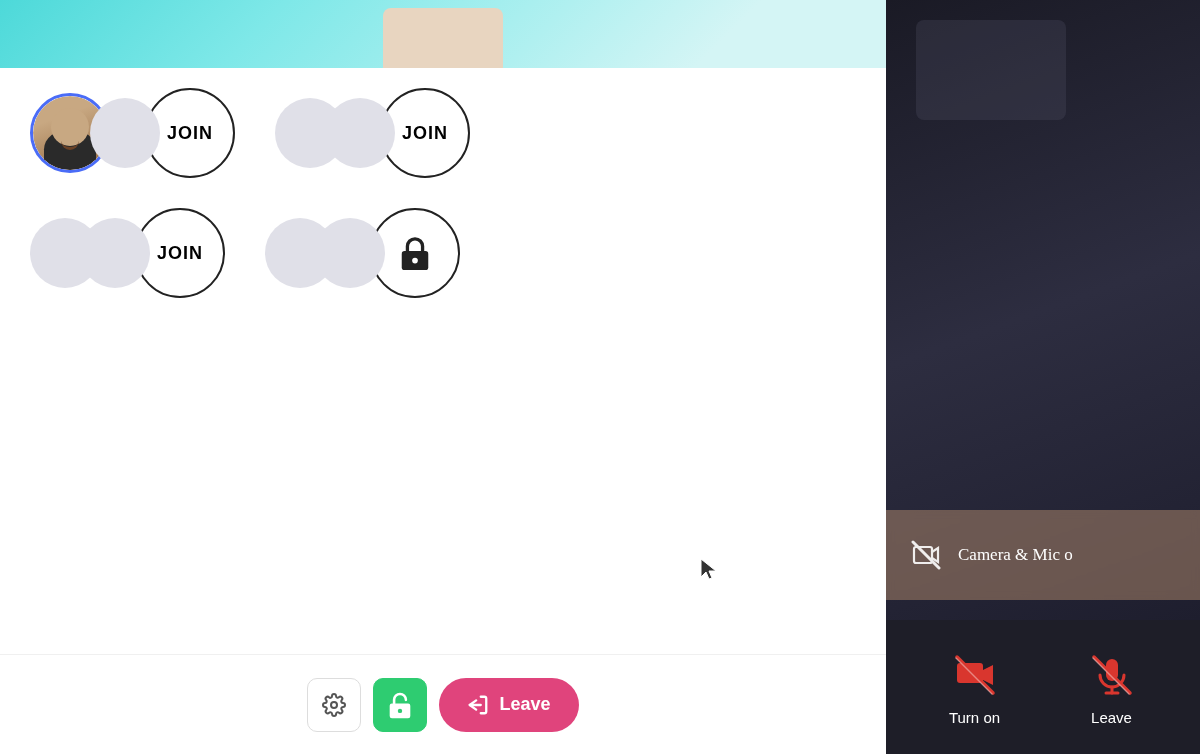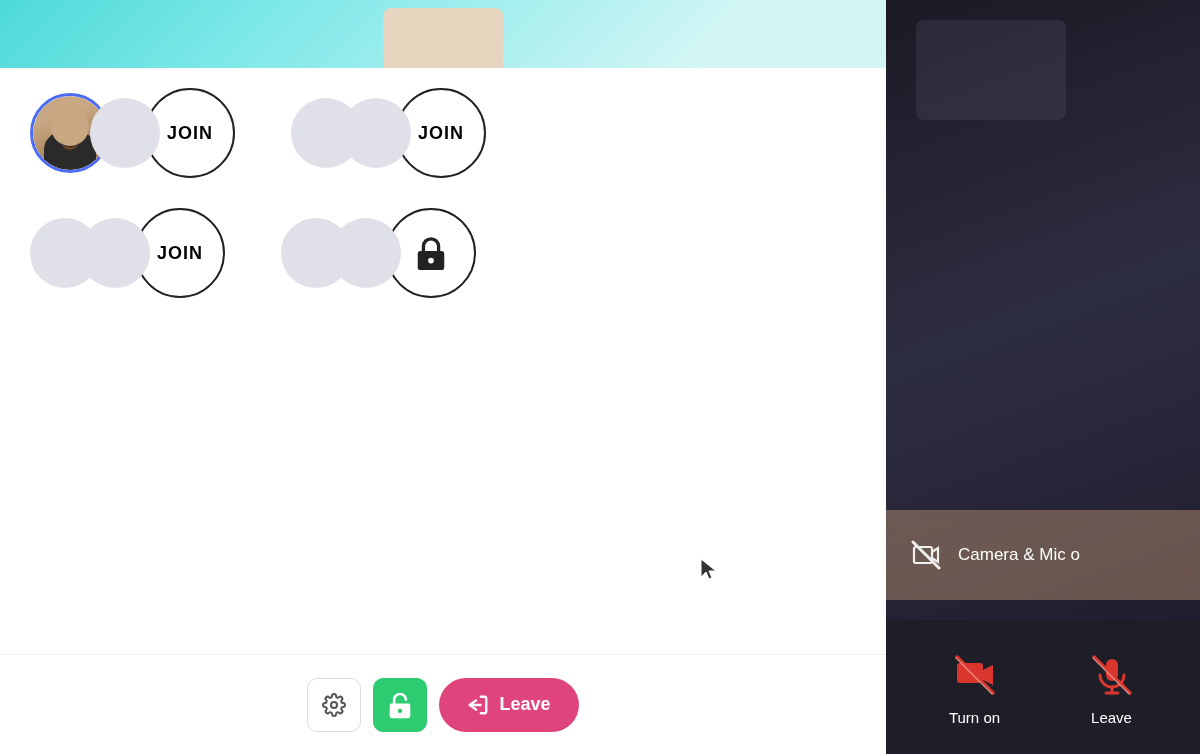--- a/index.html
+++ b/index.html
@@ -57,21 +57,21 @@
     .rooms-area {
       flex: 1;
       padding: 20px 30px;
       display: flex;
       flex-direction: column;
       gap: 30px;
     }
 
     .rooms-row {
       display: flex;
-      gap: 56px;
+      gap: 40px;
       align-items: flex-end;
     }
 
     .room-group {
       display: flex;
       align-items: center;
       gap: 0;
       position: relative;
     }
 
@@ -261,20 +261,21 @@
       bottom: 20px;
       left: 0;
       right: 0;
       height: 90px;
       background: rgba(180, 140, 110, 0.5);
       backdrop-filter: blur(4px);
       display: flex;
       align-items: center;
       padding: 0 20px;
       gap: 12px;
+      font-family: Liberation Serif, serif;
     }
 
     .cam-mic-icon {
       width: 40px;
       height: 40px;
       display: flex;
       align-items: center;
       justify-content: center;
       color: #fff;
       font-size: 28px;

